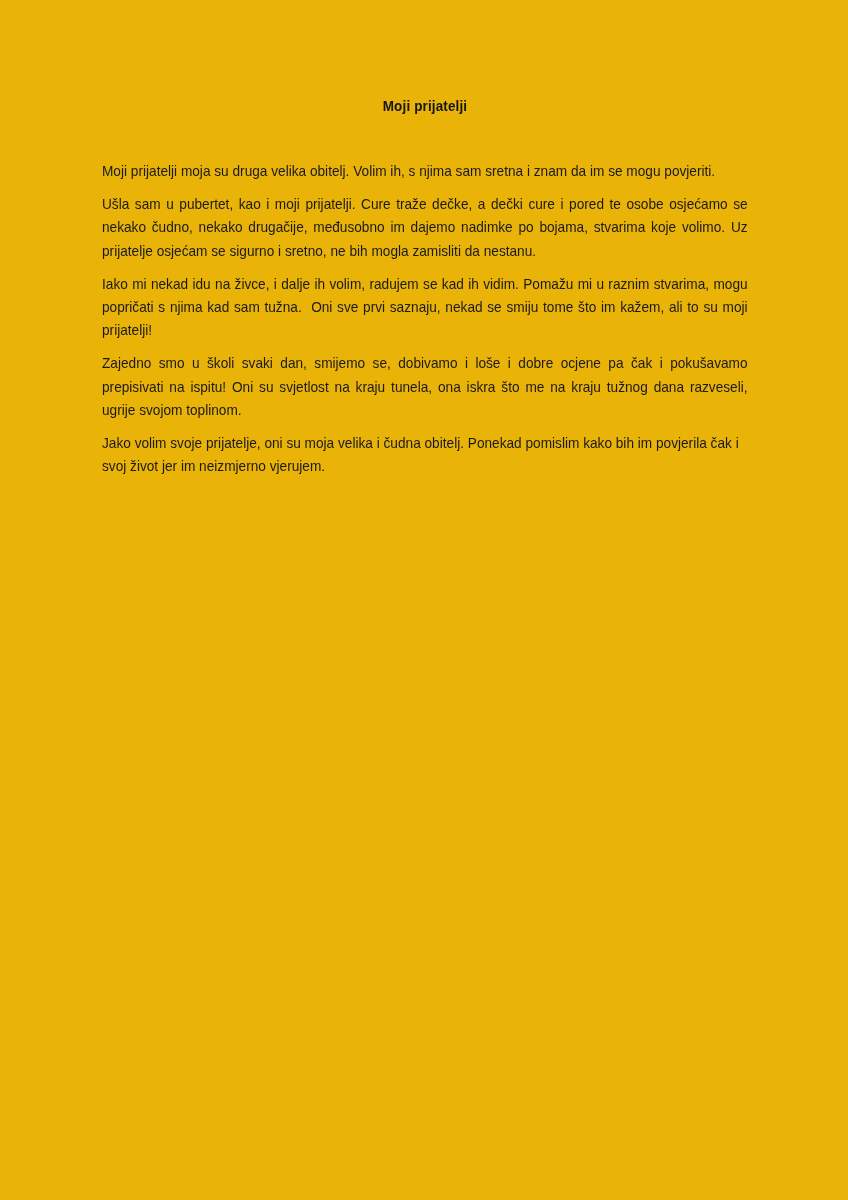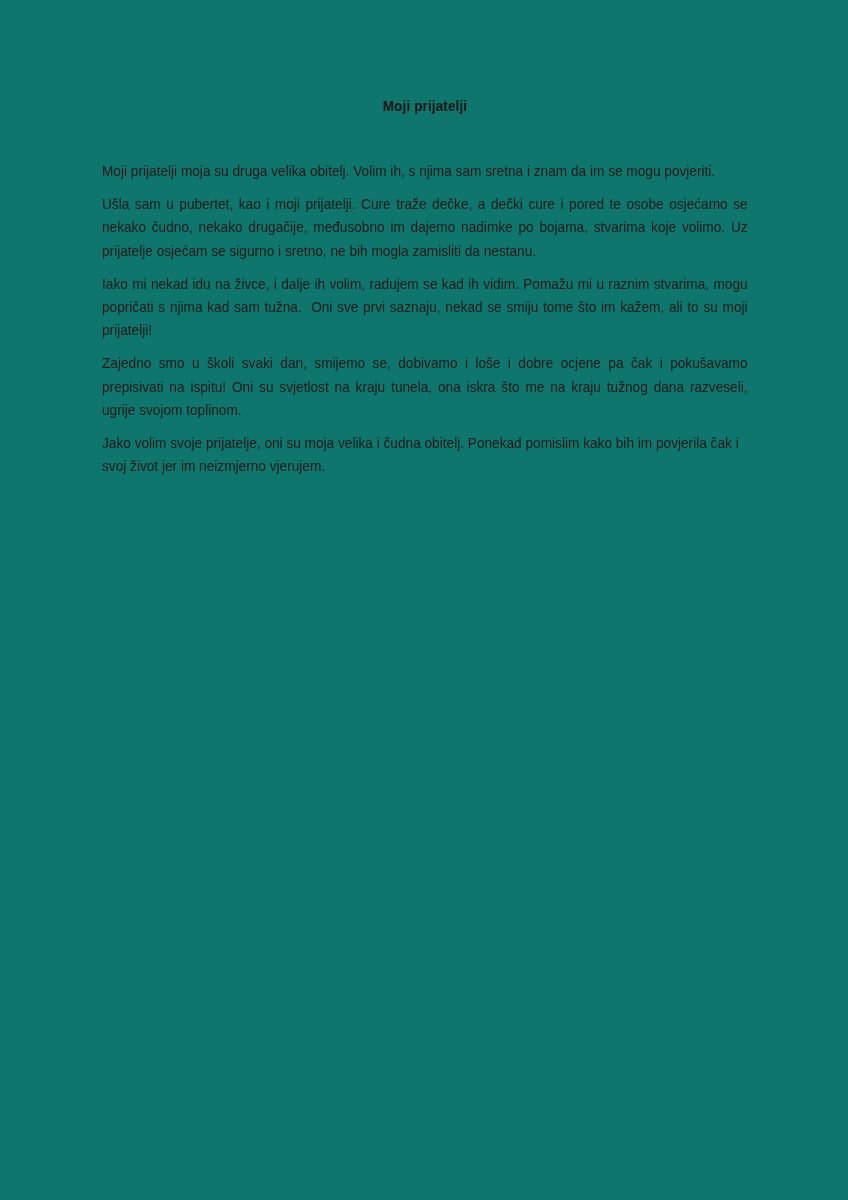--- a/index.html
+++ b/index.html
@@ -5,21 +5,21 @@
   html, body {
     margin: 0;
     padding: 0;
     background: #ffffff;
   }
 
   .page {
     position: relative;
     width: 848px;
     height: 1200px;
-    background: #0f766e;
+    background: #eab308;
     overflow: hidden;
     font-family: "Liberation Sans", "DejaVu Sans", sans-serif;
     -webkit-font-smoothing: antialiased;
   }
 
   .doc-body {
     position: absolute;
     left: 102px;
     top: 96px;
     width: 646px;

